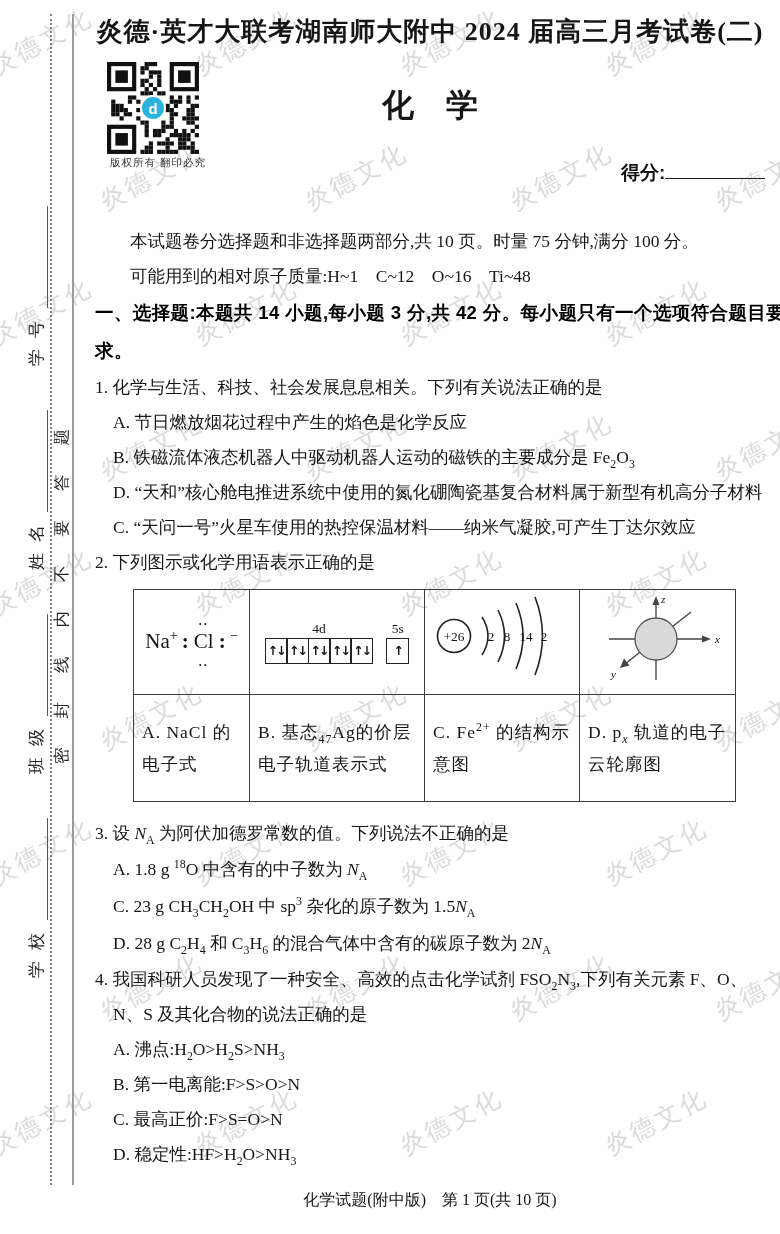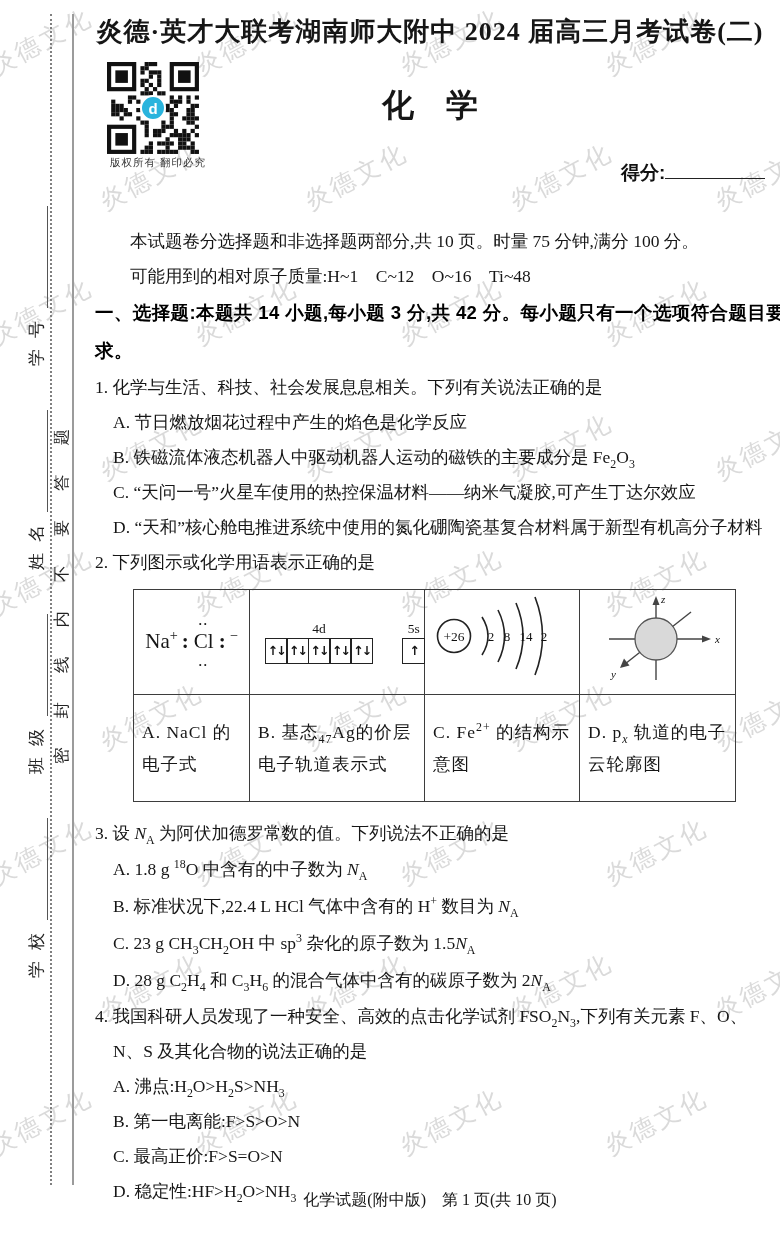--- a/index.html
+++ b/index.html
@@ -75,21 +75,21 @@
     vertical-align:middle;letter-spacing:1px;text-indent:0;}
   
   .edot{font-size:21px;white-space:nowrap;}
   .edot .lp{margin:0 4px;font-weight:bold;}
   .cl-wrap{position:relative;display:inline-block;padding:0 1px;}
   .cl-dots{position:absolute;left:50%;transform:translateX(-50%);font-size:15px;letter-spacing:2px;line-height:10px;}
   .cl-dots.top{top:-9px;}
   .cl-dots.bot{bottom:-7px;}
   
   .orb-wrap{display:flex;justify-content:center;align-items:flex-end;gap:13px;}
-  .orb-group{display:flex;flex-direction:column;align-items:center;margin-left:16px;}
+  .orb-group{display:flex;flex-direction:column;align-items:center;}
   .orb-label{font-size:13.5px;line-height:15px;margin-bottom:2px;}
   .orb-row{display:flex;}
   .obox{
     width:21px;height:24px;border:1.6px solid #222;margin-left:-1.6px;
     display:flex;align-items:center;justify-content:center;
     font-family:"DejaVu Sans",sans-serif;font-size:12.5px;font-weight:bold;letter-spacing:-2px;
   }
   .orb-row .obox:first-child{margin-left:0;}
   
   .footer{position:absolute;left:85px;top:1190px;width:690px;text-align:center;
@@ -305,22 +305,22 @@
 </div>
 
 <div class="content">
   <p class="intro">本试题卷分选择题和非选择题两部分,共 10 页。时量 75 分钟,满分 100 分。</p>
   <p class="intro">可能用到的相对原子质量:H~1　C~12　O~16　Ti~48</p>
   <p class="sec">一、选择题:本题共 14 小题,每小题 3 分,共 42 分。每小题只有一个选项符合题目要求。</p>
 
   <p class="stem">1. 化学与生活、科技、社会发展息息相关。下列有关说法正确的是</p>
   <p class="opt">A. 节日燃放烟花过程中产生的焰色是化学反应</p>
   <p class="opt">B. 铁磁流体液态机器人中驱动机器人运动的磁铁的主要成分是 Fe<sub>2</sub>O<sub>3</sub></p>
+  <p class="opt">D. “天和”核心舱电推进系统中使用的氮化硼陶瓷基复合材料属于新型有机高分子材料</p>
   <p class="opt">C. “天问一号”火星车使用的热控保温材料——纳米气凝胶,可产生丁达尔效应</p>
-  <p class="opt">D. “天和”核心舱电推进系统中使用的氮化硼陶瓷基复合材料属于新型有机高分子材料</p>
 
   <p class="stem">2. 下列图示或化学用语表示正确的是</p>
 
   <table class="qtable">
     <colgroup>
         <col style="width:116px">
         <col style="width:175px">
         <col style="width:155px">
         <col style="width:156px">
       </colgroup>
@@ -384,21 +384,20 @@
       <td class="cap">A. NaCl 的电子式</td>
       <td class="cap">B. 基态<sub>47</sub>Ag的价层电子轨道表示式</td>
       <td class="cap">C. Fe<sup>2+</sup> 的结构示意图</td>
       <td class="cap">D. p<sub><i>x</i></sub> 轨道的电子云轮廓图</td>
     </tr>
   </tbody>
     </table>
 
   <p class="stem">3. 设 <i>N</i><sub>A</sub> 为阿伏加德罗常数的值。下列说法不正确的是</p>
   <p class="opt lh37">A. 1.8 g <sup>18</sup>O 中含有的中子数为 <i>N</i><sub>A</sub></p>
-  <p class="opt lh37">B. 标准状况下,22.4 L HCl 气体中含有的 H<sup>+</sup> 数目为 <i>N</i><sub>A</sub></p>
   <p class="opt lh37">C. 23 g CH<sub>3</sub>CH<sub>2</sub>OH 中 sp<sup>3</sup> 杂化的原子数为 1.5<i>N</i><sub>A</sub></p>
   <p class="opt lh37">D. 28 g C<sub>2</sub>H<sub>4</sub> 和 C<sub>3</sub>H<sub>6</sub> 的混合气体中含有的碳原子数为 2<i>N</i><sub>A</sub></p>
 
   <p class="stem">4. 我国科研人员发现了一种安全、高效的点击化学试剂 FSO<sub>2</sub>N<sub>3</sub>,下列有关元素 F、O、N、S 及其化合物的说法正确的是</p>
   <p class="opt mt8">A. 沸点:H<sub>2</sub>O&gt;H<sub>2</sub>S&gt;NH<sub>3</sub></p>
   <p class="opt">B. 第一电离能:F&gt;S&gt;O&gt;N</p>
   <p class="opt">C. 最高正价:F&gt;S=O&gt;N</p>
   <p class="opt">D. 稳定性:HF&gt;H<sub>2</sub>O&gt;NH<sub>3</sub></p>
 </div>
 

